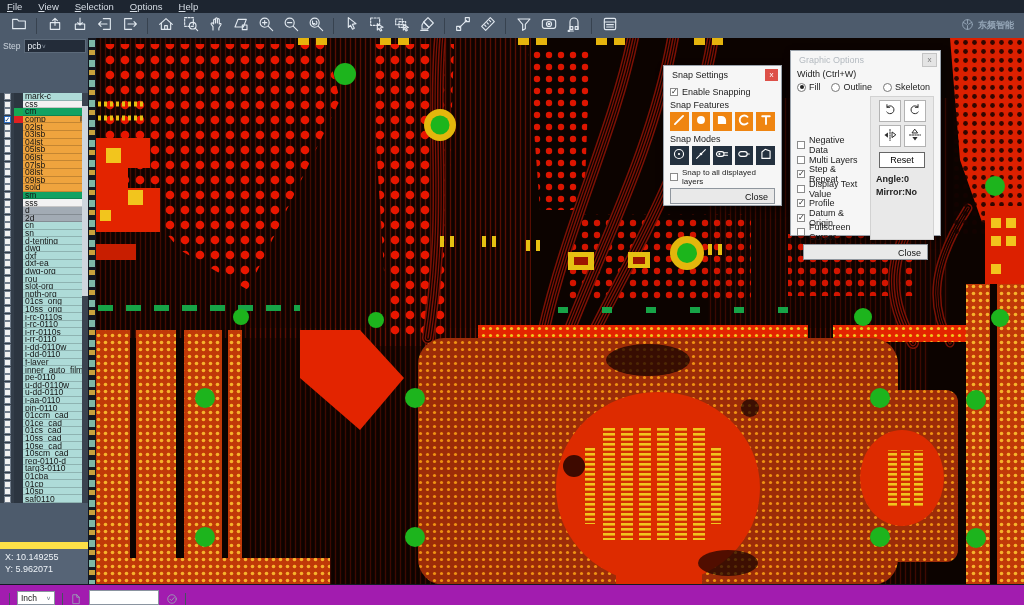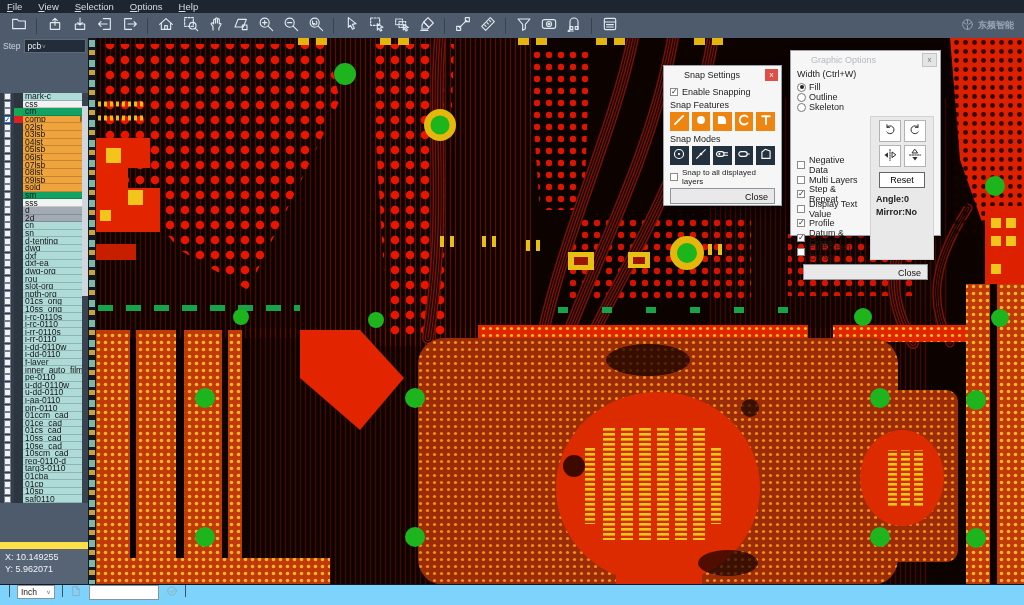--- a/index.html
+++ b/index.html
@@ -44,21 +44,21 @@
   .lscroll{position:absolute;top:0;right:0;width:6px;bottom:0;background:#3a4350;}
   .lthumb{position:absolute;top:13px;left:0;width:6px;height:190px;background:#cfd6dd;}
   .coords{height:26px;background:#566476;border-top:7px solid #fde047;color:#eef3f8;
           font-size:9px;line-height:1.35;padding:2px 0 8px 5px;}
   
   .canvas{flex:1;position:relative;background:#0c0300;overflow:hidden;}
   .canvas > svg.art{position:absolute;inset:0;width:100%;height:100%;display:block;}
   
   .dlg{position:absolute;background:#f6f6f6;border:1px solid #9aa2ab;
        box-shadow:2px 3px 7px rgba(0,0,0,.5);font-size:9px;color:#1c1c1c;box-sizing:border-box;}
-  .dlg-title{height:17px;display:flex;align-items:center;padding:0 3px 0 20px;}
+  .dlg-title{height:17px;display:flex;align-items:center;padding:0 3px 0 8px;}
   .dlg-title .t{flex:1;}
   .dlg-close{width:13px;height:12px;display:flex;align-items:center;justify-content:center;
              font-size:8px;cursor:pointer;}
   .dlg-close.red{background:#dd5048;color:#fff;}
   .dlg-close.gray{background:#e4e4e4;color:#777;border:1px solid #c4c4c4;}
   .chkrow{display:flex;align-items:center;gap:4px;cursor:pointer;}
   .chkbox{width:8px;height:8px;background:#fff;border:1px solid #8b8b8b;box-sizing:border-box;
           font-size:8px;line-height:6px;text-align:center;color:#222;flex:none;}
   .radrow{display:flex;align-items:center;gap:3px;cursor:pointer;}
   .radio{width:9px;height:9px;border-radius:50%;border:1px solid #777;background:#fff;
@@ -74,37 +74,37 @@
   .sqbtn{width:19px;height:19px;border:none;padding:0;display:flex;align-items:center;
          justify-content:center;cursor:pointer;}
   .sqbtn svg{width:14px;height:14px;}
   .sqbtn.orange{background:#ef8511;color:#fff;}
   .sqbtn.navy{background:#24313f;color:#fff;}
   .slabel{margin:3px 0 1px;color:#222;}
   .small{font-size:8px;}
   
   #graphic-dialog{left:702px;top:12px;width:151px;height:186px;}
   #graphic-dialog .body{padding:1px 6px 0;}
-  .gd-radios{display:flex;justify-content:space-between;margin:3px 0 4px;padding-right:4px;flex-direction:column;}
+  .gd-radios{display:flex;justify-content:space-between;margin:3px 0 4px;padding-right:4px;}
   .gd-cols{display:flex;gap:4px;}
   .gd-checks{flex:1;display:flex;flex-direction:column;margin-top:42px;}
   .gd-checks .chkrow{height:14.5px;}
   .gd-panel{width:56px;background:#e9e9e9;border:1px solid #d2d2d2;padding:3px 3px 2px;flex:none;}
   .tgrid{display:grid;grid-template-columns:22px 22px;gap:3px;justify-content:center;}
   .tbtn2{width:22px;height:22px;background:#fff;border:1px solid #b3b3b3;color:#2b2b2b;
          display:flex;align-items:center;justify-content:center;padding:0;cursor:pointer;}
   .tbtn2 svg{width:14px;height:14px;}
   .reset{margin:5px auto 0;display:block;width:46px;height:16px;background:#fff;
          border:1px solid #666;font-size:9px;line-height:14px;text-align:center;cursor:pointer;
          font-family:"Liberation Sans",sans-serif;padding:0;}
   .gd-info{font-size:9px;color:#222;margin-top:5px;line-height:1.4;padding-left:2px;font-weight:bold;}
   .gd-close-wrap{padding:4px 6px 0;}
   
-  .bottombar{position:absolute;left:0;right:0;bottom:0;height:20px;background:#7dd3fc;
-             border-top:1px solid #141a23;display:flex;align-items:flex-start;gap:7px;
+  .bottombar{position:absolute;left:0;right:0;bottom:0;height:20px;background:#a21caf;
+             border-top:1px solid #141a23;display:flex;align-items:flex-end;gap:7px;
              padding-left:9px;font-size:8.5px;}
   .bsep{width:1px;height:12px;background:#46515f;}
   .unitsel{width:38px;height:14px;background:#fff;border:1px solid #8a94a0;color:#222;
            display:flex;align-items:center;justify-content:space-between;padding:0 3px;
            box-sizing:border-box;cursor:pointer;}
   .chev{font-size:7px;color:#7b8694;transform:scaleY(.8);}
   .bicon{color:#9aa6b3;display:flex;}
   .bicon svg{width:12px;height:12px;}
   .cmdinput{width:64px;height:13px;background:#fff;border:1px solid #8a94a0;font-size:9px;
             padding:0 2px;font-family:"Liberation Sans",sans-serif;}

